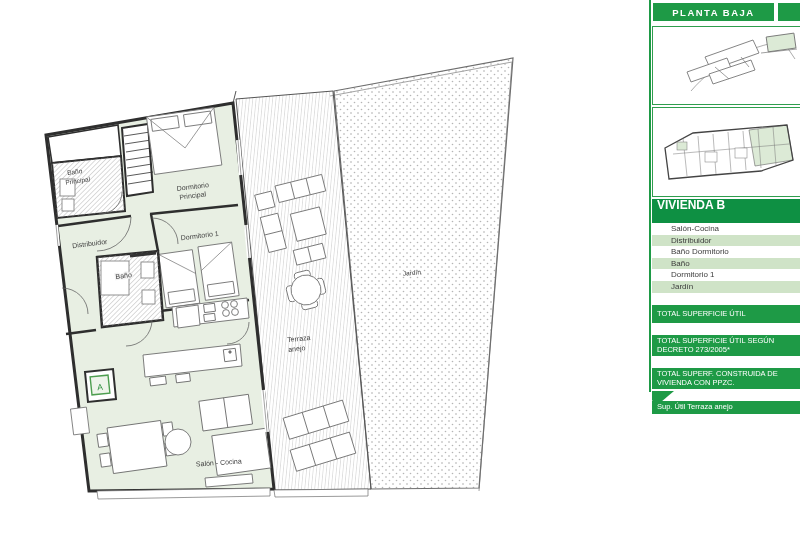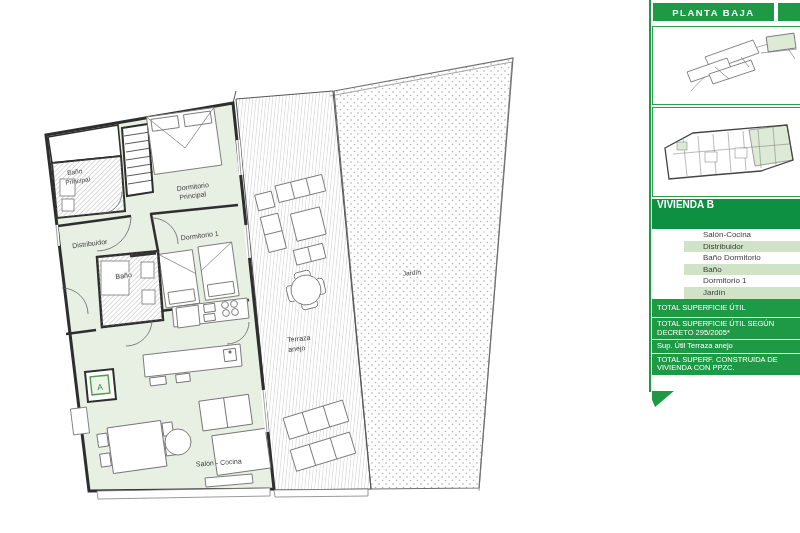--- a/index.html
+++ b/index.html
@@ -10,27 +10,27 @@
   
   .sidebar-line{position:absolute;left:649px;top:0;width:2px;height:392px;background:#1e9a46;}
   .floor-tab{position:absolute;left:653px;top:3px;width:121px;height:18px;background:#1e9a46;
              color:#fff;font-size:9.5px;font-weight:bold;letter-spacing:1.5px;
              display:flex;align-items:center;justify-content:center;}
   .floor-tab-next{position:absolute;left:778px;top:3px;width:22px;height:18px;background:#1e9a46;}
   .thumb{position:absolute;left:652px;width:152px;background:#fff;border:1px solid #2f9e4e;box-sizing:border-box;}
   .thumb1{top:26px;height:79px;}
   .thumb2{top:107px;height:90px;}
   .legend{position:absolute;left:652px;top:199px;width:148px;}
-  .legend-unit{background:#0e9043;color:#fff;font-weight:bold;font-size:10px;height:30px;
+  .legend-unit{background:#0e9043;color:#fff;font-weight:bold;font-size:12px;height:24px;
                line-height:12.5px;padding-left:5px;}
   .room-rows .legend-row{font-size:8px;color:#3c3c3c;height:11.6px;line-height:11.6px;
-               padding-left:19px;background:#fff;margin-left:32px;}
+               padding-left:19px;background:#fff;}
   .room-rows .legend-row:nth-child(even){background:#cfe3c7;}
   .total-row{background:#1e9a46;color:#fff;font-size:7.5px;line-height:8.5px;
-             padding:2px 4px 2px 5px;margin-bottom:1px;}
+             padding:2px 4px 2px 5px;margin-bottom:1px;margin-top:12px;}
   .total-row.pad-lg{padding-top:5px;padding-bottom:5px;}
   .wedge{position:absolute;left:652px;top:391px;width:22px;height:16px;background:#1e9a46;
          clip-path:polygon(0 0,100% 0,14% 100%,0 55%);}
 </style>
 </head>
 <body>
 
 <div class="stage">
 
   <svg class="plan-svg" width="648" height="533" viewBox="0 0 648 533">
@@ -259,20 +259,20 @@
     <div class="legend-unit">VIVIENDA B</div>
     <div class="room-rows">
       <div class="legend-row">Salón-Cocina</div>
       <div class="legend-row">Distribuidor</div>
       <div class="legend-row">Baño Dormitorio</div>
       <div class="legend-row">Baño</div>
       <div class="legend-row">Dormitorio 1</div>
       <div class="legend-row">Jardín</div>
     </div>
     <div class="total-row pad-lg">TOTAL SUPERFICIE ÚTIL</div>
-    <div class="total-row">TOTAL SUPERFICIE ÚTIL SEGÚN DECRETO 295/2005*</div>
+    <div class="total-row">TOTAL SUPERFICIE ÚTIL SEGÚN DECRETO 273/2005*</div>
+    <div class="total-row">TOTAL SUPERF. CONSTRUIDA DE VIVIENDA CON PPZC.</div>
     <div class="total-row">Sup. Útil Terraza anejo</div>
-    <div class="total-row">TOTAL SUPERF. CONSTRUIDA DE VIVIENDA CON PPZC.</div>
   </div>
 
   <div class="wedge"></div>
 
 </div>
 
 </body></html>

